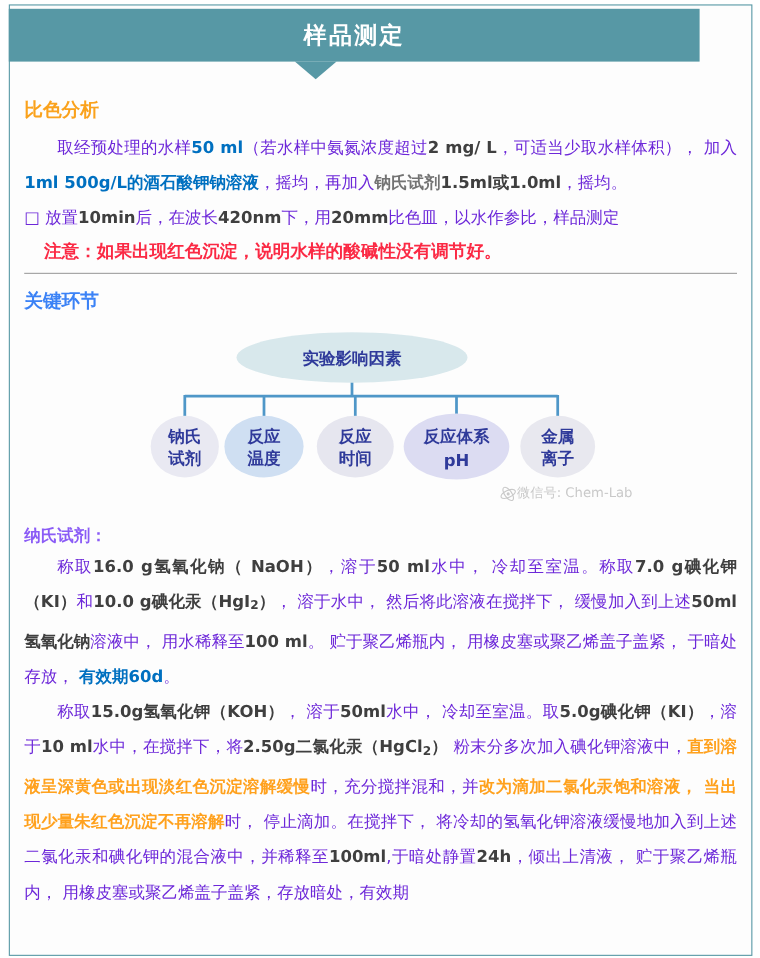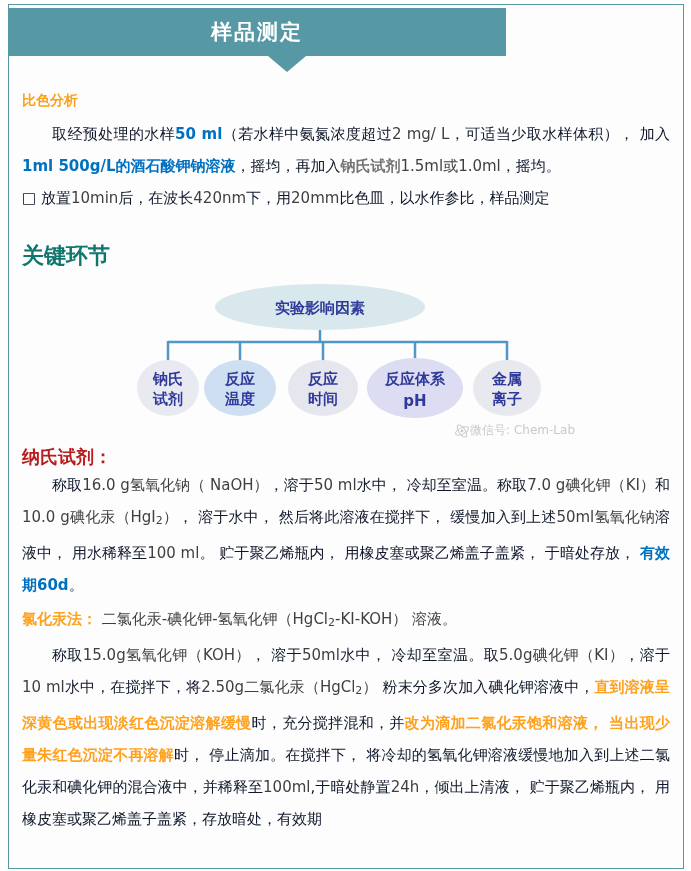--- a/index.html
+++ b/index.html
@@ -14,21 +14,21 @@
   }
   .frame {
     position: absolute;
     left: 8px; top: 4px; right: 7px; bottom: 2px;
     border: 1px solid #5798a5;
     background: #fdfdfd;
   }
   .header-bar {
     position: absolute;
     left: 8px; top: 8px;
-    width: 498px; height: 48px;
+    width: 628px; height: 48px;
     background: #5798a5;
     z-index: 3;
     display: flex; align-items: center; justify-content: center;
   }
   .header-title {
     color: #ffffff;
     font-size: 21px;
     font-weight: 700;
     letter-spacing: 2px;
   }
@@ -44,41 +44,41 @@
   .content {
     position: absolute;
     left: 9px; top: 72px; right: 8px; bottom: 3px;
     padding: 0 13px;
     overflow: hidden;
   }
   .h-orange, .h-redorange, .h-red {
     font-weight: 700;
     line-height: 24px;
   }
-  .h-orange   { color: #faa21c; font-size: 14px; margin-top: 16px; }
-  .h-redorange{ color: #0f766e; font-size: 22px; margin-top: 30px; }
-  .h-red      { color: #b91c1c; font-size: 18px; margin-top: 4px; }
+  .h-orange   { color: #faa21c; font-size: 17px; margin-top: 16px; }
+  .h-redorange{ color: #3b82f6; font-size: 17px; margin-top: 13px; }
+  .h-red      { color: #8b5cf6; font-size: 15px; margin-top: 16px; }
   p.body {
     font-size: 15px;
     line-height: 32px;
     color: #595959;
     text-align: justify;
   }
   p.indent { text-indent: 2em; }
   p.first { margin-top: 6px; }
   .note {
     font-size: 16px;
     font-weight: 700;
     color: #fb2944;
     line-height: 26px;
     padding: 2px 0 6px 18px;
     border-bottom: 1px solid #9e9e9e;
   }
-  .seg.plain  { color: #0f172a; }
-  .seg.bold   { color: #3f3f3f; font-weight: 400; }
+  .seg.plain  { color: #6d28d9; }
+  .seg.bold   { color: #3f3f3f; font-weight: 700; }
   .seg.blue   { color: #0070c0; font-weight: 700; }
   .seg.red    { color: #737373; font-weight: 700; }
   .seg.orange { color: #ffa11d; font-weight: 700; }
   .seg.sub    { font-size: 11px; vertical-align: -2px; }
   .diagram {
     position: relative;
     height: 165px;
     margin: 8px -13px 2px -13px;
   }
   .diagram svg { display:block; }
@@ -106,20 +106,21 @@
   <div class="header-bar">
     <span class="header-title">样品测定</span>
   </div>
   <div class="pointer-down"></div>
 
   <div class="content">
 
     <div class="h-orange">比色分析</div>
     <p class="body indent first"><span class="seg plain">取经预处理的水样</span><span class="seg blue">50 ml</span><span class="seg plain">（若水样中氨氮浓度超过</span><span class="seg bold">2 mg/ L</span><span class="seg plain">，可适当少取水样体积）， 加入</span><span class="seg blue">1ml 500g/L的酒石酸钾钠溶液</span><span class="seg plain">，摇均，再加入</span><span class="seg red">钠氏试剂</span><span class="seg bold">1.5ml或1.0ml</span><span class="seg plain">，摇均。</span></p>
     <p class="body"><span class="seg plain">□ 放置</span><span class="seg bold">10min</span><span class="seg plain">后，在波长</span><span class="seg bold">420nm</span><span class="seg plain">下，用</span><span class="seg bold">20mm</span><span class="seg plain">比色皿，以水作参比，样品测定</span></p>
+    <div class="note">注意：如果出现红色沉淀，说明水样的酸碱性没有调节好。</div>
 
     <div class="h-redorange">关键环节</div>
 
     <div class="diagram">
       <svg width="675" height="165" viewBox="0 0 675 165">
         <g stroke="#4f97c8" stroke-width="2.5">
           <line x1="311" y1="52" x2="311" y2="66"></line>
           <line x1="159" y1="66" x2="498" y2="66"></line>
           <line x1="159" y1="65" x2="159" y2="85"></line>
           <line x1="231" y1="65" x2="231" y2="85"></line>
@@ -164,17 +165,16 @@
             <ellipse cx="8" cy="8" rx="7" ry="3.2" transform="rotate(55 8 8)"></ellipse>
           </g>
           <circle cx="8" cy="8" r="1.4" fill="#c9c9c9"></circle>
         </svg>
         <span>微信号: Chem-Lab</span>
       </div>
     </div>
 
     <div class="h-red">纳氏试剂：</div>
     <p class="body indent"><span class="seg plain">称取</span><span class="seg bold">16.0 g氢氧化钠（ NaOH）</span><span class="seg plain">，溶于</span><span class="seg bold">50 ml</span><span class="seg plain">水中， 冷却至室温。称取</span><span class="seg bold">7.0 g碘化钾（KI）</span><span class="seg plain">和</span><span class="seg bold">10.0 g碘化汞（HgI</span><span class="seg bold sub">2</span><span class="seg bold">）</span><span class="seg plain">， 溶于水中， 然后将此溶液在搅拌下， 缓慢加入到上述</span><span class="seg bold">50ml氢氧化钠</span><span class="seg plain">溶液中， 用水稀释至</span><span class="seg bold">100 ml</span><span class="seg plain">。 贮于聚乙烯瓶内， 用橡皮塞或聚乙烯盖子盖紧， 于暗处存放， </span><span class="seg blue">有效期60d</span><span class="seg plain">。</span></p>
-    <p class="body intro"><span class="seg orange">氯化汞法：</span><span class="seg bold"> 二氯化汞-碘化钾-氢氧化钾（HgCl</span><span class="seg bold sub">2</span><span class="seg bold">-KI-KOH） 溶液。</span></p>
     <p class="body indent"><span class="seg plain">称取</span><span class="seg bold">15.0g氢氧化钾（KOH）</span><span class="seg plain">， 溶于</span><span class="seg bold">50ml</span><span class="seg plain">水中， 冷却至室温。取</span><span class="seg bold">5.0g碘化钾（KI）</span><span class="seg plain">，溶于</span><span class="seg bold">10 ml</span><span class="seg plain">水中，在搅拌下，将</span><span class="seg bold">2.50g二氯化汞（HgCl</span><span class="seg bold sub">2</span><span class="seg bold">）</span><span class="seg plain"> 粉末分多次加入碘化钾溶液中，</span><span class="seg orange">直到溶液呈深黄色或出现淡红色沉淀溶解缓慢</span><span class="seg plain">时，充分搅拌混和，并</span><span class="seg orange">改为滴加二氯化汞饱和溶液， 当出现少量朱红色沉淀不再溶解</span><span class="seg plain">时， 停止滴加。在搅拌下， 将冷却的氢氧化钾溶液缓慢地加入到上述二氯化汞和碘化钾的混合液中，并稀释至</span><span class="seg bold">100ml</span><span class="seg plain">,于暗处静置</span><span class="seg bold">24h</span><span class="seg plain">，倾出上清液， 贮于聚乙烯瓶内， 用橡皮塞或聚乙烯盖子盖紧，存放暗处，有效期</span></p>
 
   </div>
 </div>
 
 </body></html>

